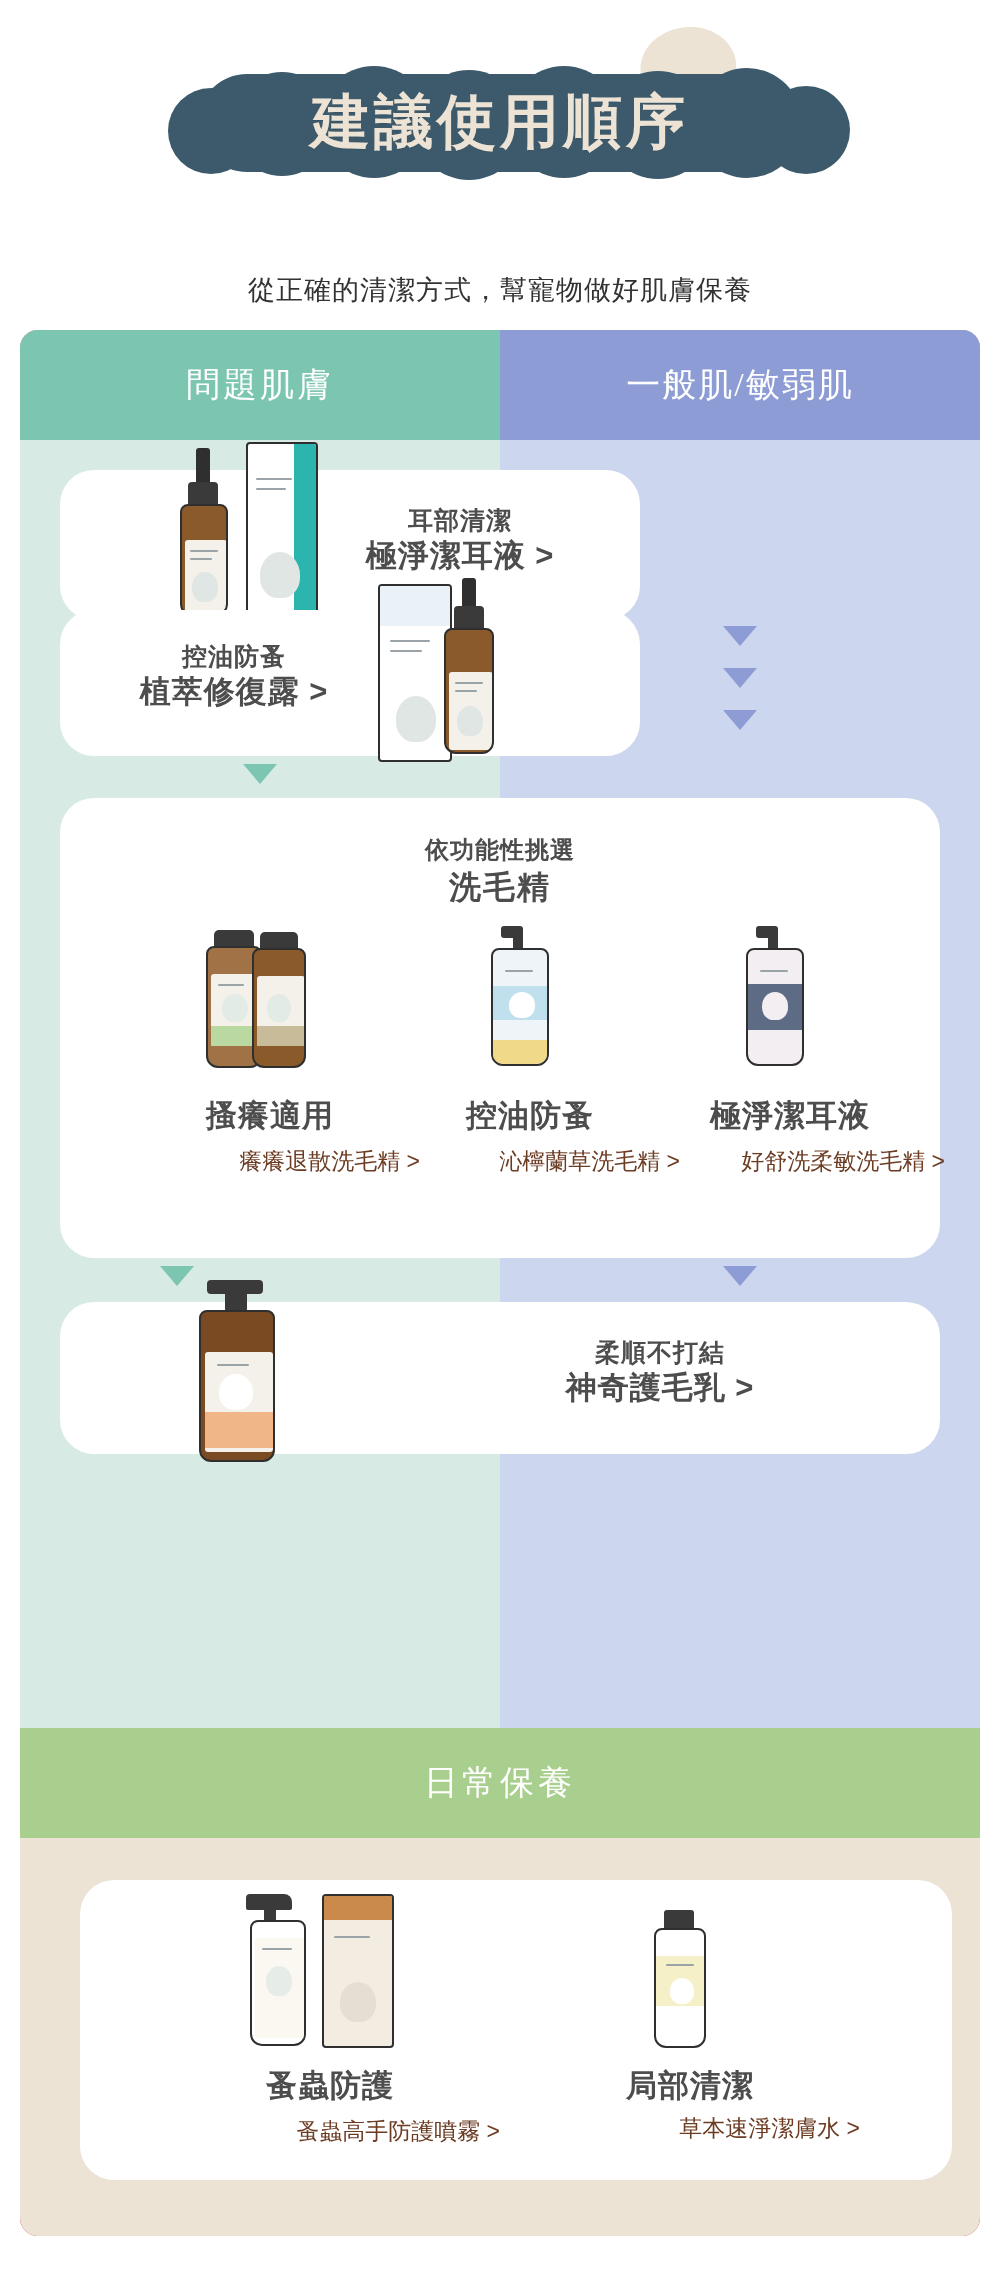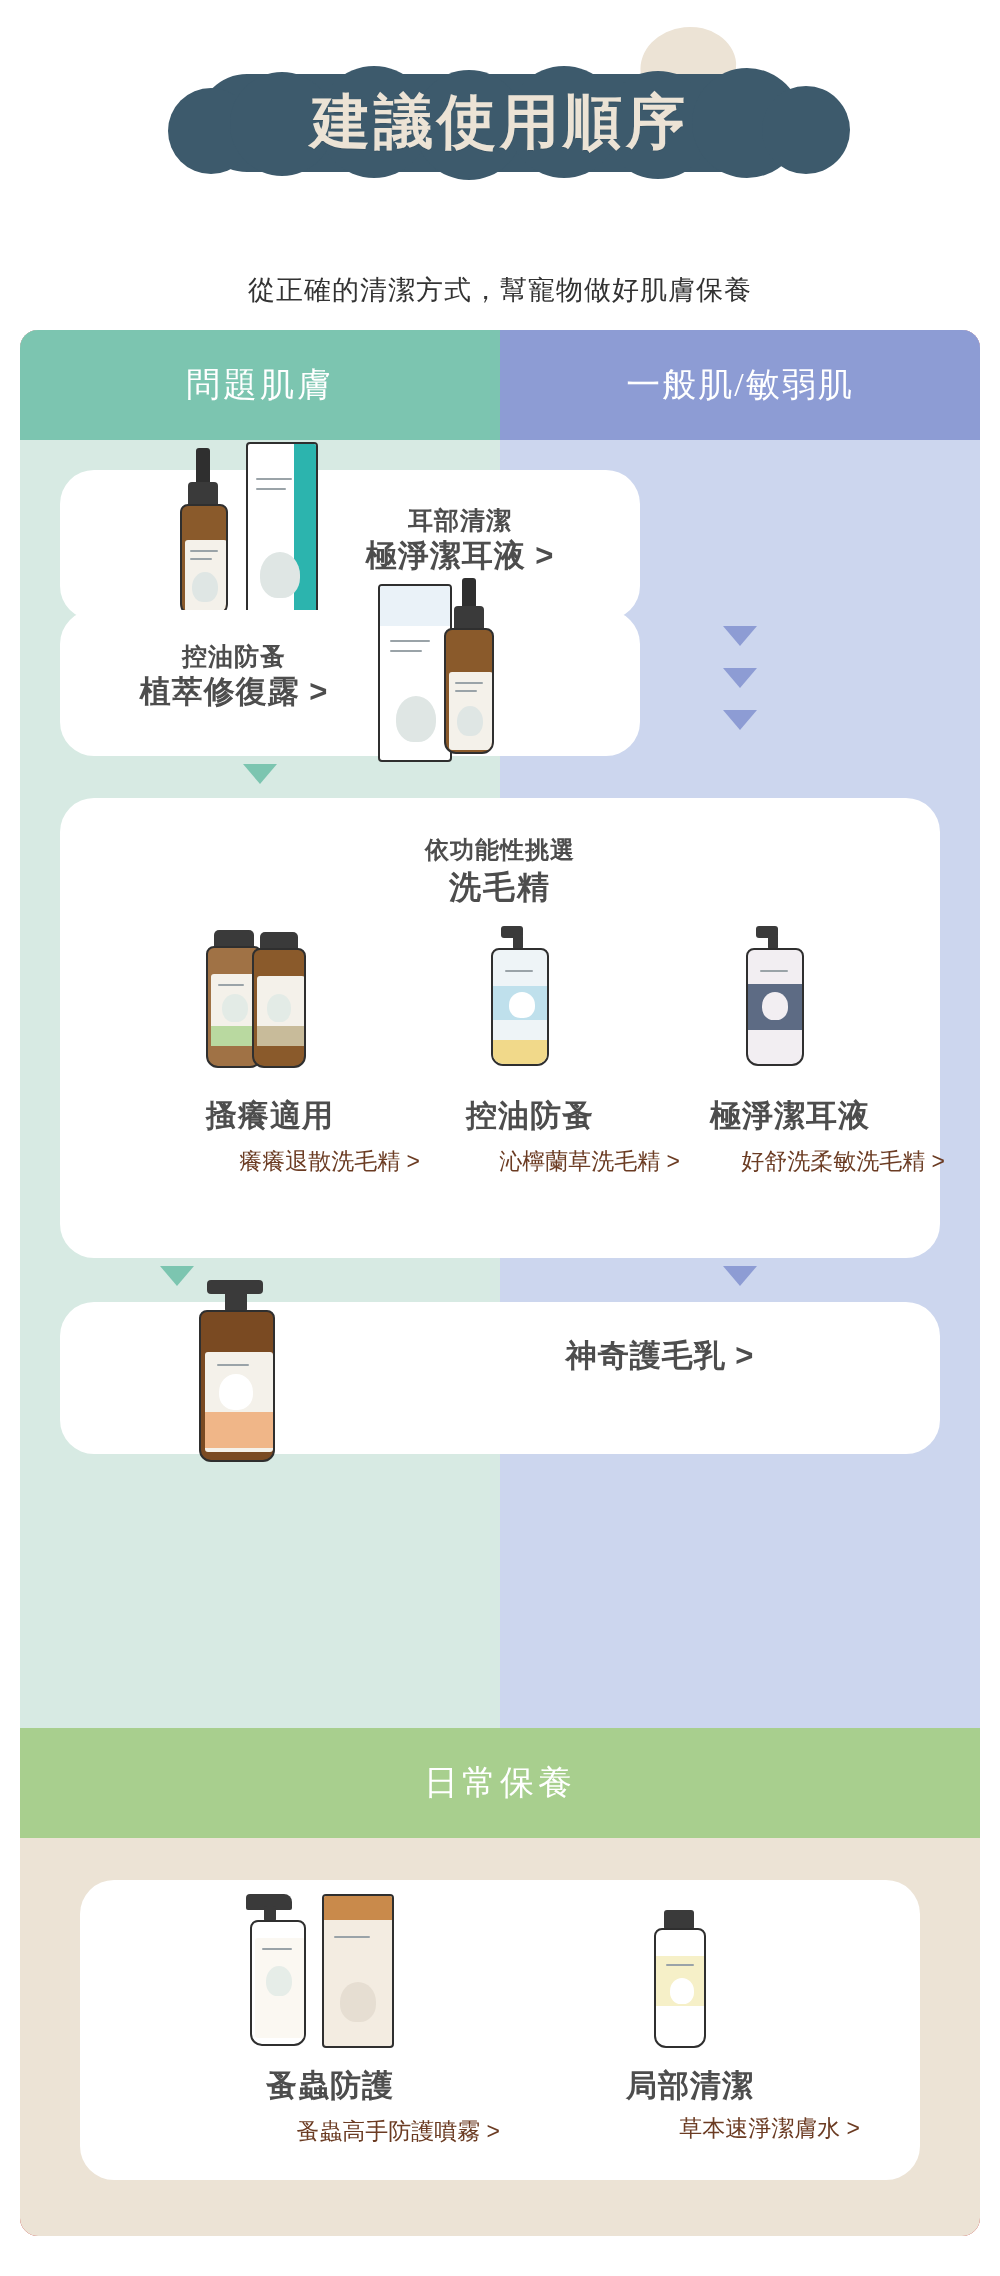--- a/index.html
+++ b/index.html
@@ -299,28 +299,29 @@
         <div class="pump" style="left:22px;top:0px;width:56px;height:14px;border-radius:4px;"></div>
         <div class="pump" style="left:40px;top:10px;width:22px;height:22px;"></div>
         <div class="bottle" style="left:14px;top:30px;width:76px;height:152px;background:#7a4a22;">
           <div class="label-patch" style="left:4px;top:40px;width:68px;height:100px;"></div>
           <div style="position:absolute;left:4px;bottom:12px;width:68px;height:36px;background:#f0b688;"></div>
           <div class="pawmark" style="left:18px;top:62px;width:34px;height:36px;background:#ffffff;border-radius:50% 50% 44% 44%;"></div>
           <div class="tinyline" style="left:16px;top:52px;width:32px;"></div>
         </div>
       </div>
       <div class="lbl" style="left:400px;top:34px;width:400px;">
+        <span class="small">柔順不打結</span>
         <span class="big">神奇護毛乳 &gt;</span>
       </div>
     </div>
 
     <div class="band-green">日常保養</div>
     <div class="band-beige"></div>
 
-    <div class="card" style="left:60px;top:1550px;width:840px;height:300px;">
+    <div class="card" style="left:60px;top:1550px;width:840px;height:300px;padding-left:32px;">
 
       <div class="prod" style="left:150px;top:14px;width:200px;height:160px;">
         <div class="box" style="left:92px;top:0px;width:72px;height:154px;background:#f3ece1;">
           <div style="position:absolute;left:0;top:0;width:72px;height:24px;background:#c98a4b;"></div>
           <div class="tinyline" style="left:10px;top:40px;width:36px;"></div>
           <div class="pawmark" style="left:16px;top:86px;width:36px;height:40px;background:#e6ded2;border-radius:50% 50% 44% 44%;"></div>
         </div>
         <div class="spray-trigger" style="left:16px;top:0px;width:46px;height:16px;border-radius:4px 8px 2px 2px;"></div>
         <div class="pump" style="left:34px;top:12px;width:12px;height:16px;"></div>
         <div class="bottle" style="left:20px;top:26px;width:56px;height:126px;background:#ffffff;">

